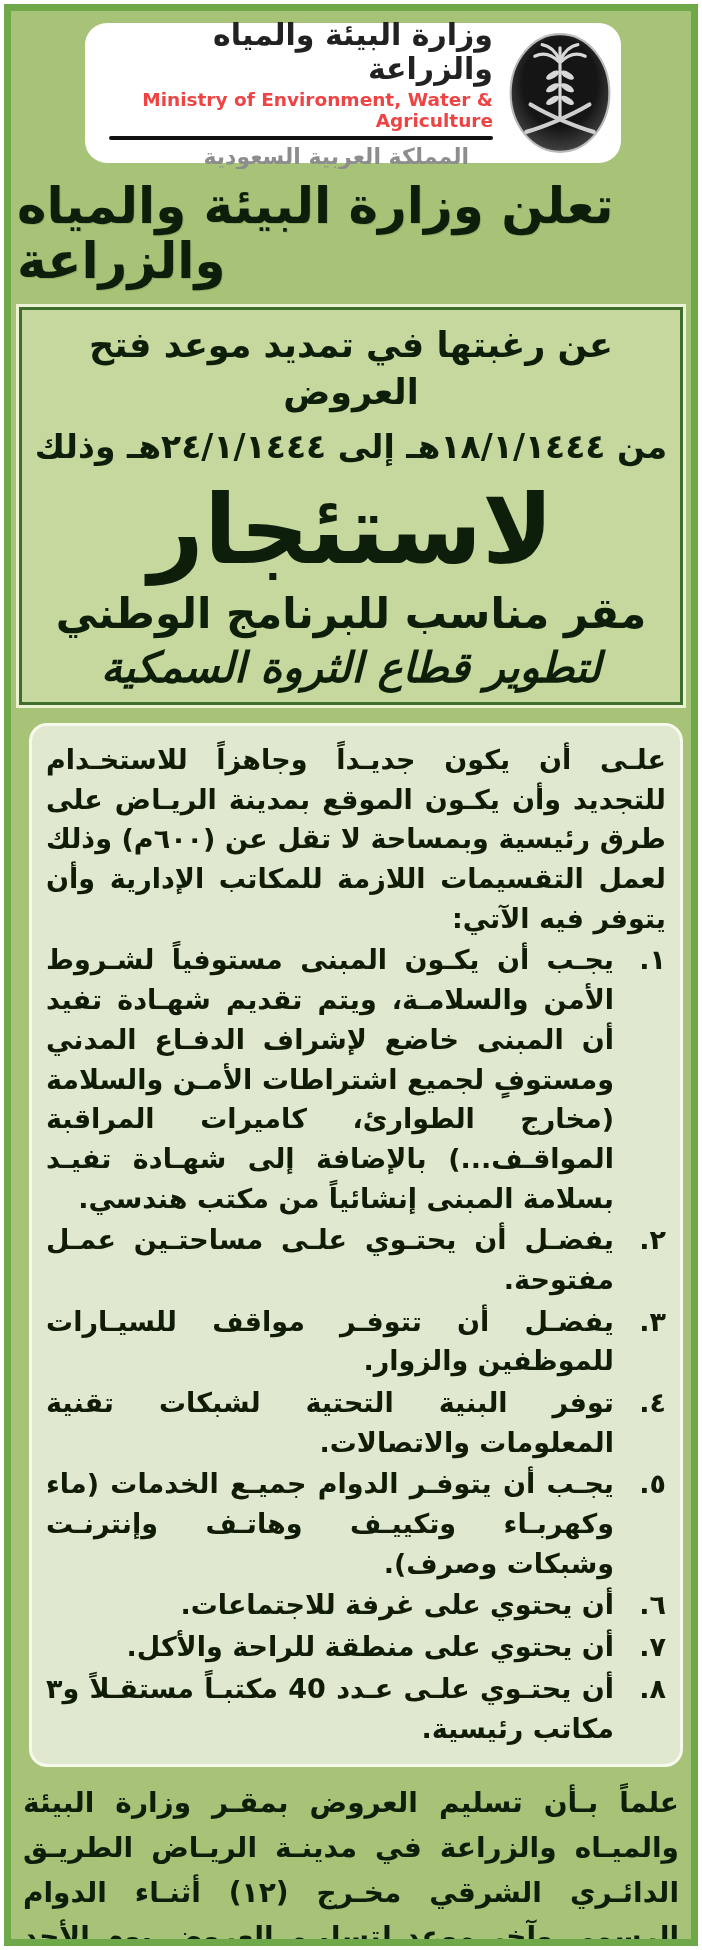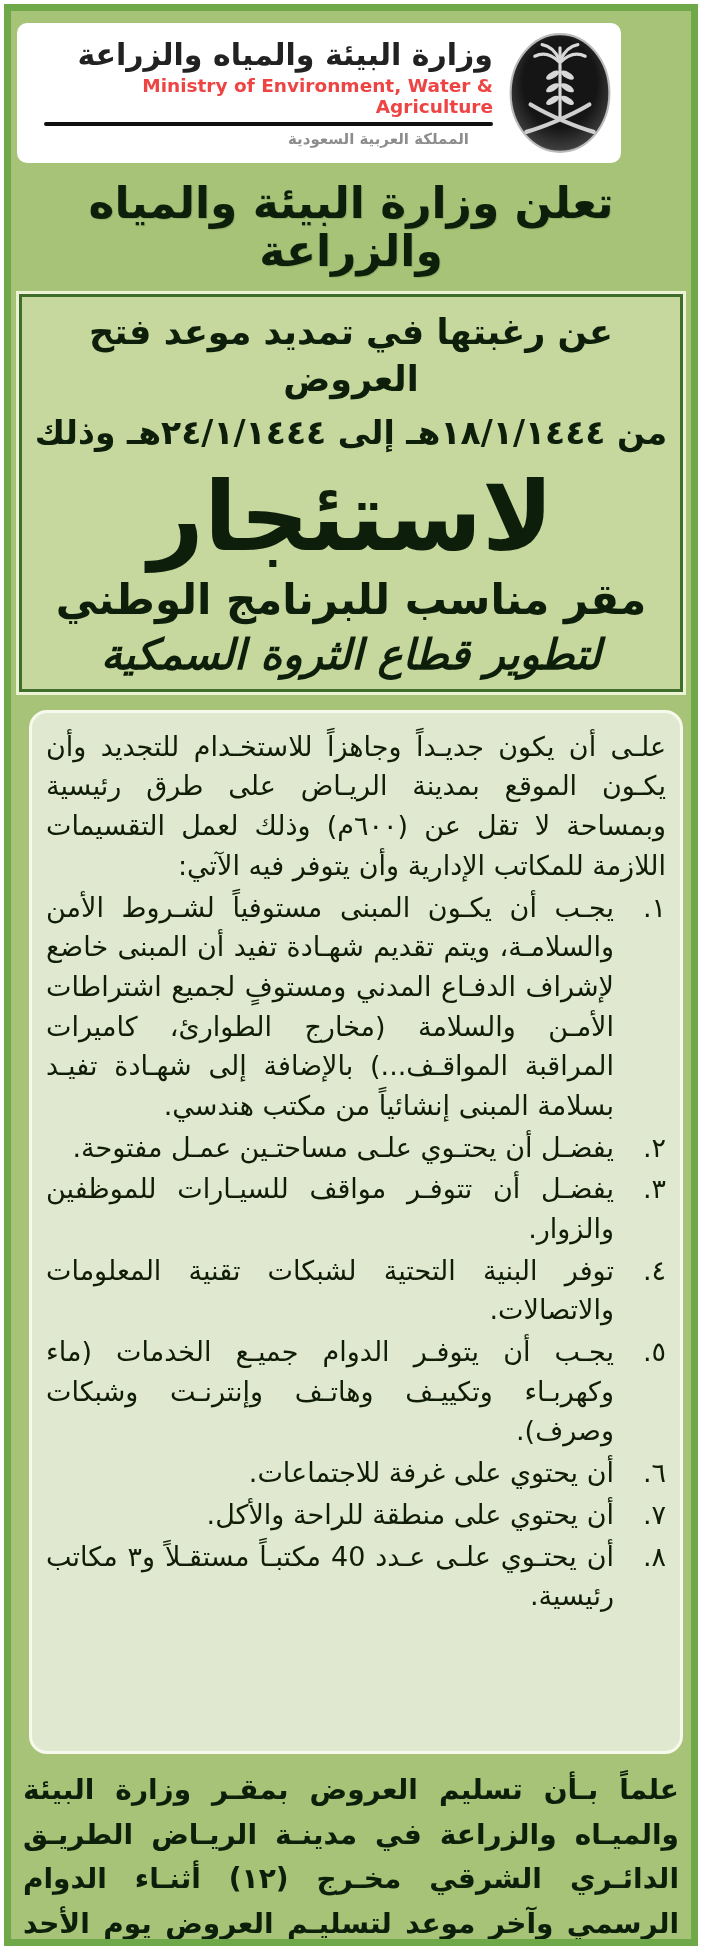--- a/index.html
+++ b/index.html
@@ -1,43 +1,43 @@
 <!DOCTYPE html>
 <html lang="ar" dir="rtl"><head>
 <meta charset="utf-8">
 <style>
   html,body{margin:0;padding:0;background:#ffffff;}
   body{width:702px;height:1950px;overflow:hidden;font-family:"DejaVu Sans",sans-serif;}
   .page{width:702px;height:1950px;box-sizing:border-box;background:#ffffff;padding:4px;}
   .ad{width:100%;height:100%;box-sizing:border-box;background:#a7c377;border:7px solid #6fa848;
       padding:0 6px;display:flex;flex-direction:column;overflow:hidden;}
   
-  .logo-card{background:#ffffff;border-radius:10px;width:604px;height:140px;margin:12px auto 0 auto;
+  .logo-card{background:#ffffff;border-radius:22px;width:536px;height:140px;margin:12px auto 0 auto;
       margin-right:64px;display:flex;flex-direction:row;align-items:center;padding:6px 8px;box-sizing:border-box;direction:ltr;}
   .logo-text{flex:1;text-align:right;padding-right:6px;overflow:hidden;}
   .ministry-ar{font-size:30px;font-weight:bold;color:#222222;line-height:1.15;}
   .ministry-en{font-size:18.5px;font-weight:bold;color:#ef4444;margin-top:2px;}
   .logo-rule{height:4px;background:#111111;border-radius:2px;width:96%;margin:5px 0 4px auto;}
-  .kingdom{font-size:15px;font-weight:bold;color:#8d8d8d;text-align:right;padding-right:24px;}
+  .kingdom{font-size:22px;font-weight:bold;color:#8d8d8d;text-align:right;padding-right:24px;}
   .emblem-wrap{flex:none;width:106px;height:124px;margin-left:8px;}
   
-  .page-title{font-size:44px;font-weight:bold;color:#0d1f0a;text-align:center;line-height:1.1;
+  .page-title{font-size:50px;font-weight:bold;color:#0d1f0a;text-align:left;line-height:1.1;
       margin:16px 0 12px 0;text-shadow:1px 1px 0 #0d1f0a22;}
   
   .notice-box{border:3px solid #3e6d2c;box-shadow:0 0 0 3px #ecf2d4;background:#c6d89e;
       margin:6px 2px 0 2px;padding:12px 8px 18px 8px;text-align:center;color:#0d1f0a;
       font-weight:bold;height:398px;box-sizing:border-box;overflow:hidden;}
   .notice-intro{font-size:35px;line-height:1.35;}
   .notice-dates{font-size:33px;line-height:1.35;margin-top:8px;text-align:center;}
   .notice-big{font-size:96px;line-height:1.12;margin:8px 0 2px 0;}
   .notice-sub1{font-size:42px;line-height:1.3;}
   .notice-sub2{font-size:42px;line-height:1.3;font-style:italic;}
   
   .conditions{background:#e0e9cf;border:3px solid #f6f9ec;border-radius:18px;margin:18px 2px 0 12px;
-      padding:14px 14px;color:#101c08;font-weight:normal;font-size:27px;line-height:1.47;
+      padding:14px 14px;color:#101c08;font-weight:bold;font-size:27px;line-height:1.47;
       text-align:justify;height:1044px;box-sizing:border-box;overflow:hidden;}
   .cond-intro{text-align:justify;}
   .cond-item{display:flex;margin-top:2px;}
   .cond-num{flex:none;width:52px;text-align:right;}
   .cond-text{flex:1;text-align:justify;}
   
   .footer{padding:14px 6px 0 6px;color:#0d1f0a;font-weight:bold;font-size:28px;line-height:1.6;
       text-align:justify;flex:1;overflow:hidden;}
 </style>
 </head>

